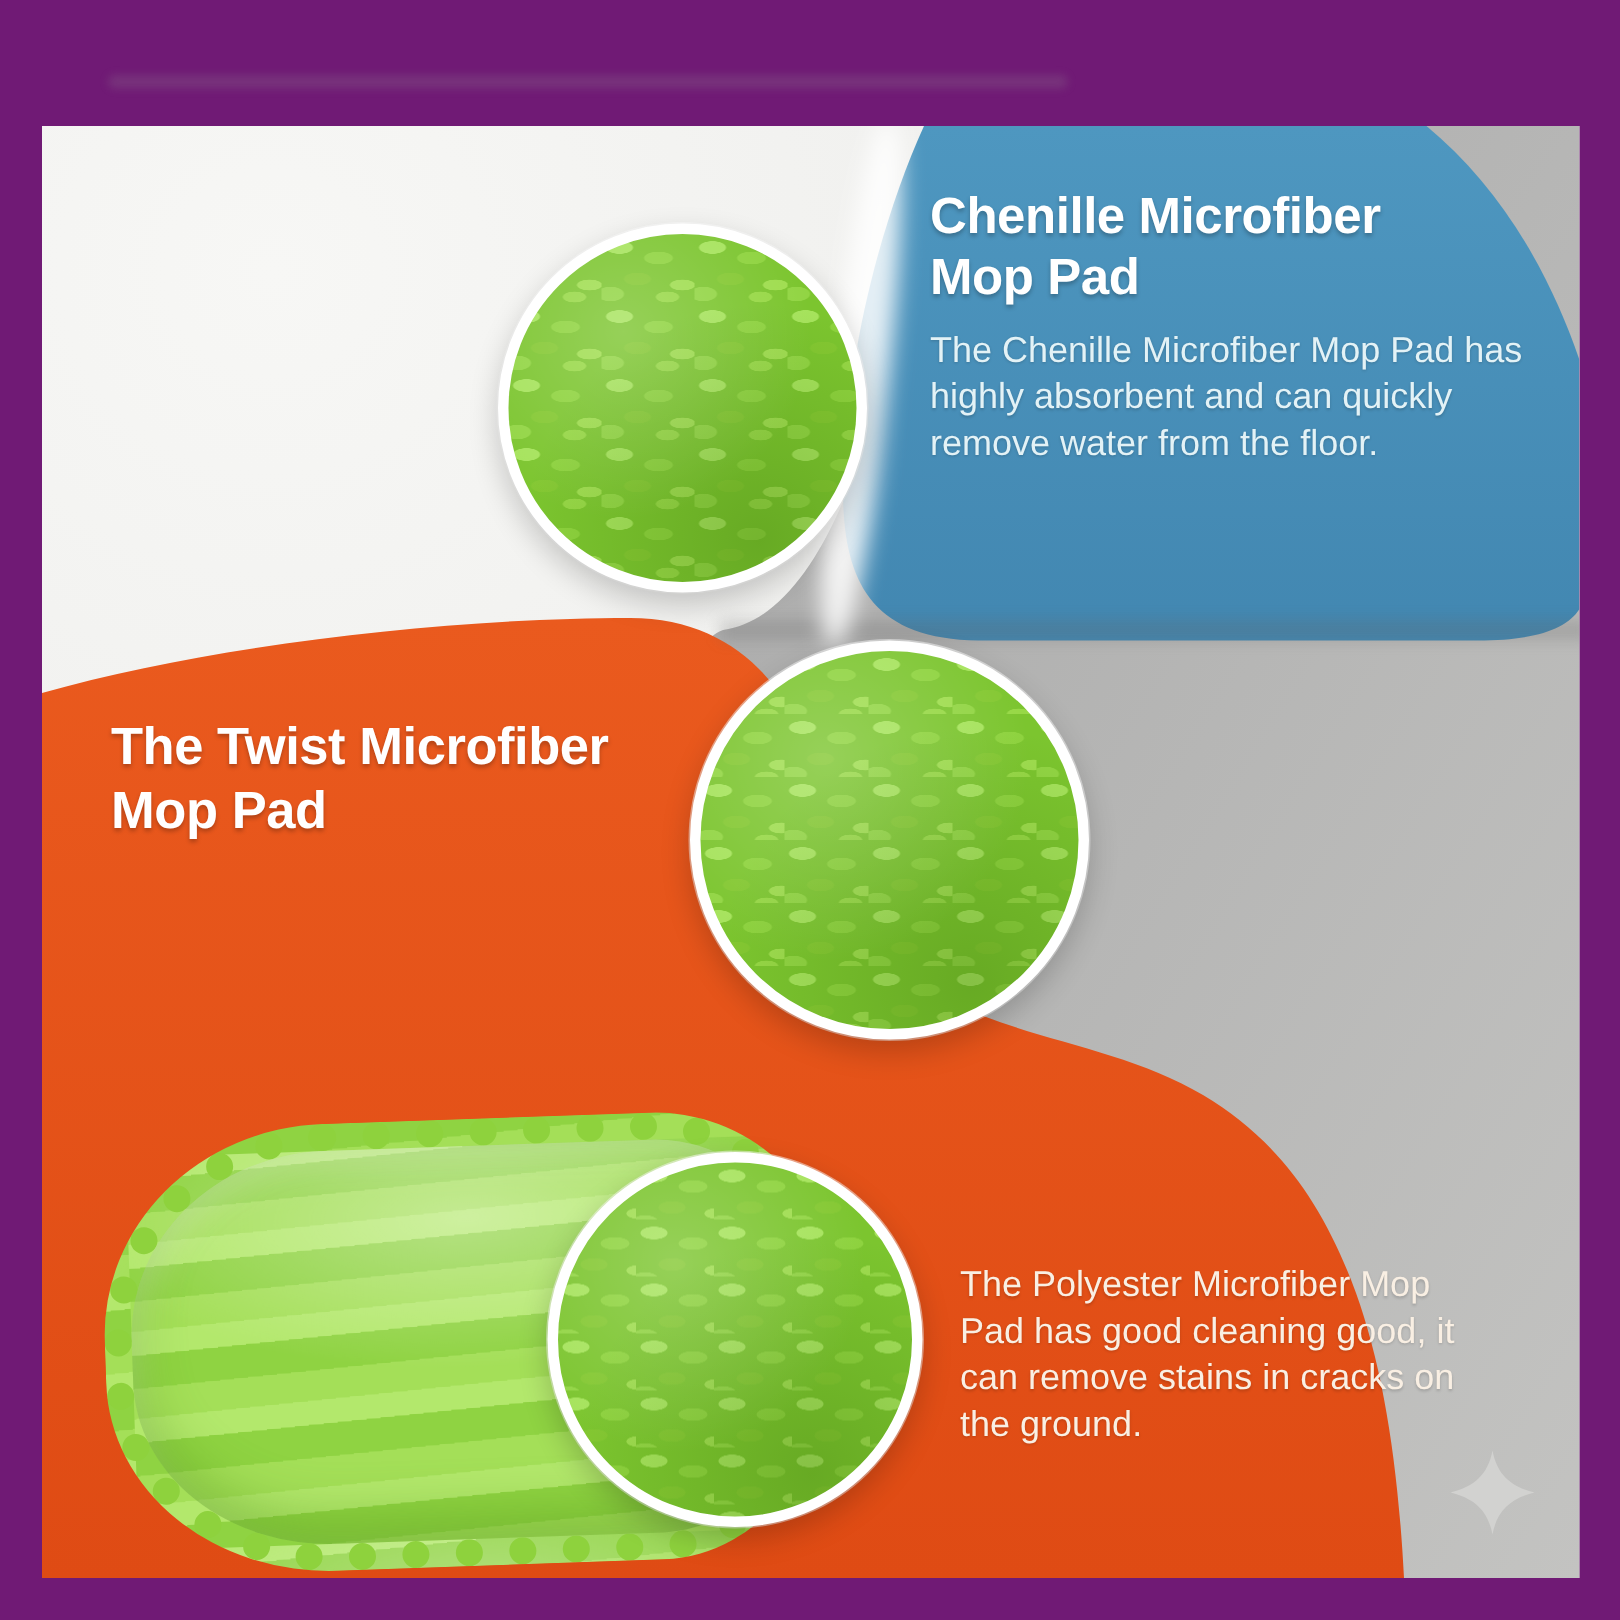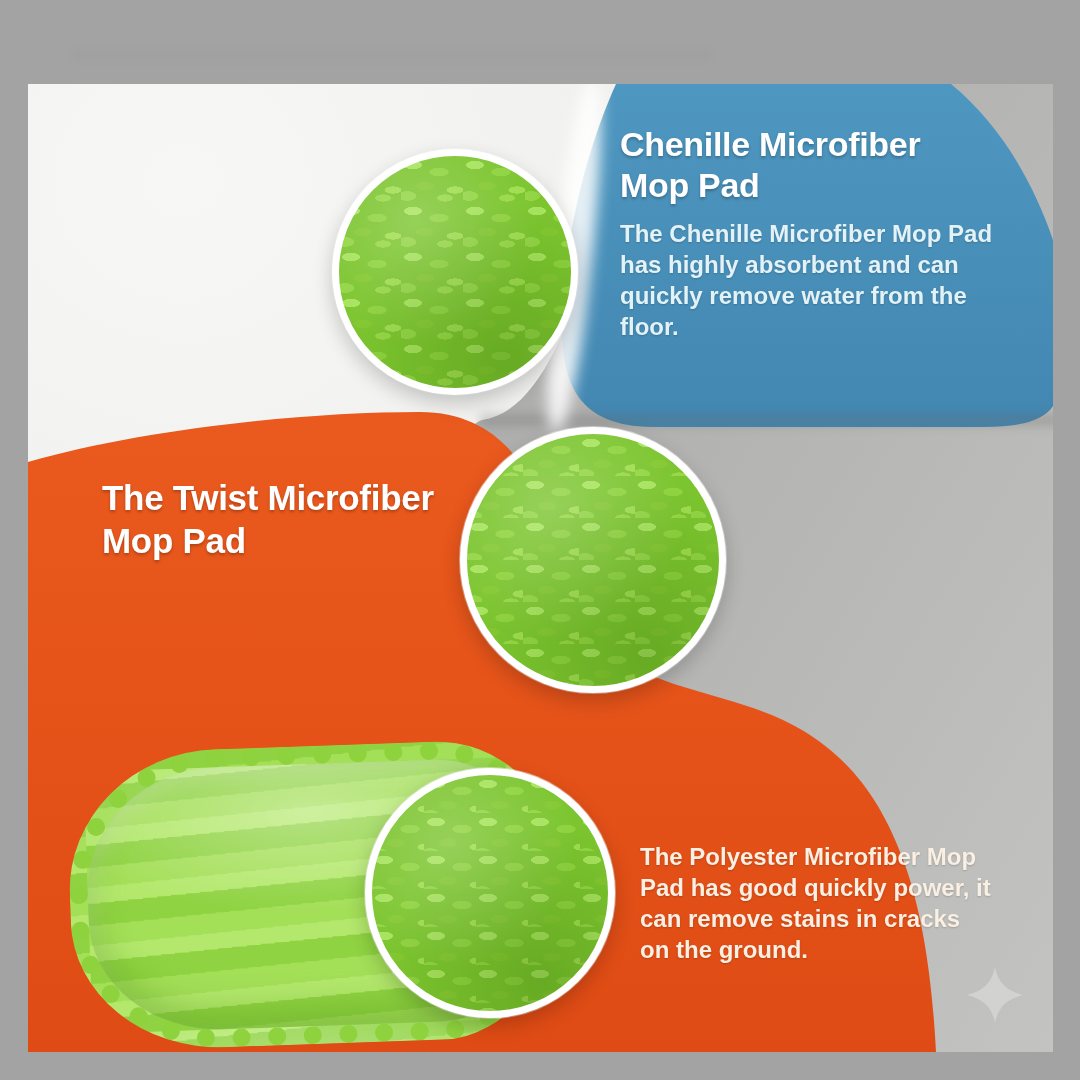--- a/index.html
+++ b/index.html
@@ -1,16 +1,16 @@
 <!DOCTYPE html>
 <html><head>
 <meta charset="utf-8">
 <style>
   html,body{margin:0;padding:0;background:#ffffff;}
-  .stage{position:relative;width:1080px;height:1080px;background:#a3a3a3;overflow:hidden;
+  .stage{position:relative;width:1080px;height:1080px;background:#701a75;overflow:hidden;
          font-family:"Liberation Sans", sans-serif;}
   
   .canvas{position:absolute;left:28px;top:84px;width:1025px;height:968px;overflow:hidden;
           background:radial-gradient(120% 120% at 15% 10%, #f7f7f5 0%, #f0f0ee 40%, #e2e2e0 100%);}
   .shapes{position:absolute;left:0;top:0;width:100%;height:100%;display:block;}
   
   .smudge-top{position:absolute;left:72px;top:50px;width:640px;height:9px;background:rgba(150,150,150,.20);
               filter:blur(3px);border-radius:5px;}
   .smudge-grayline{position:absolute;left:452px;top:330px;width:580px;height:12px;background:rgba(100,100,100,.28);
               filter:blur(5px);}
@@ -39,24 +39,24 @@
            border-radius:150px 120px 120px 150px / 140px 120px 150px 130px;
            background-color:#9ed84f;
            background-image:
              radial-gradient(80% 55% at 50% 18%, rgba(255,255,255,.35), rgba(0,0,0,0) 70%),
              repeating-linear-gradient(176deg, #b3e86c 0 16px, #8fd342 16px 38px, #a4df58 38px 58px),
              repeating-linear-gradient(92deg, rgba(255,255,255,.10) 0 6px, rgba(0,0,0,0) 6px 22px);
            box-shadow:inset 0 -16px 34px rgba(84,150,24,.45), inset 0 10px 24px rgba(255,255,255,.35);}
   
   .hgroup{position:absolute;color:#ffffff;font-weight:bold;letter-spacing:-.3px;
           text-shadow:0 2px 3px rgba(0,0,0,.25);}
-  .bodytext{position:absolute;text-shadow:0 1px 2px rgba(0,0,0,.18);font-weight:bold;}
+  .bodytext{position:absolute;text-shadow:0 1px 2px rgba(0,0,0,.18);}
   .chenille-title{left:592px;top:40px;width:310px;font-size:34px;line-height:41px;}
   .chenille-body{left:592px;top:134px;width:404px;font-size:24px;line-height:31px;color:#e3f2f6;}
-  .twist-title{left:46px;top:392px;width:340px;font-size:35px;line-height:43px;margin-left:28px;}
+  .twist-title{left:46px;top:392px;width:340px;font-size:35px;line-height:43px;}
   .twist-body{left:46px;top:477px;width:398px;font-size:24px;line-height:32px;color:#f9efe3;}
   .poly-title{left:612px;top:660px;width:380px;font-size:36px;line-height:44px;letter-spacing:.2px;}
   .poly-body{left:612px;top:757px;width:354px;font-size:24px;line-height:31px;color:#f9efe3;}
 </style>
 </head>
 <body>
 
 <div class="stage">
 
   <div class="smudge-top"></div>
@@ -91,16 +91,16 @@
 
     <div class="closeup closeup-top"></div>
     <div class="closeup closeup-mid"></div>
     <div class="closeup closeup-bottom"></div>
 
     <div class="hgroup chenille-title">Chenille Microfiber Mop Pad</div>
     <div class="bodytext chenille-body">The Chenille Microfiber Mop Pad has highly absorbent and can quickly remove water from the floor.</div>
 
     <div class="hgroup twist-title">The Twist Microfiber Mop Pad</div>
 
-    <div class="bodytext poly-body">The Polyester Microfiber Mop Pad has good quickly power, it can remove stains in cracks on the ground.</div>
+    <div class="bodytext poly-body">The Polyester Microfiber Mop Pad has good cleaning good, it can remove stains in cracks on the ground.</div>
 
   </div>
 </div>
 
 </body></html>

